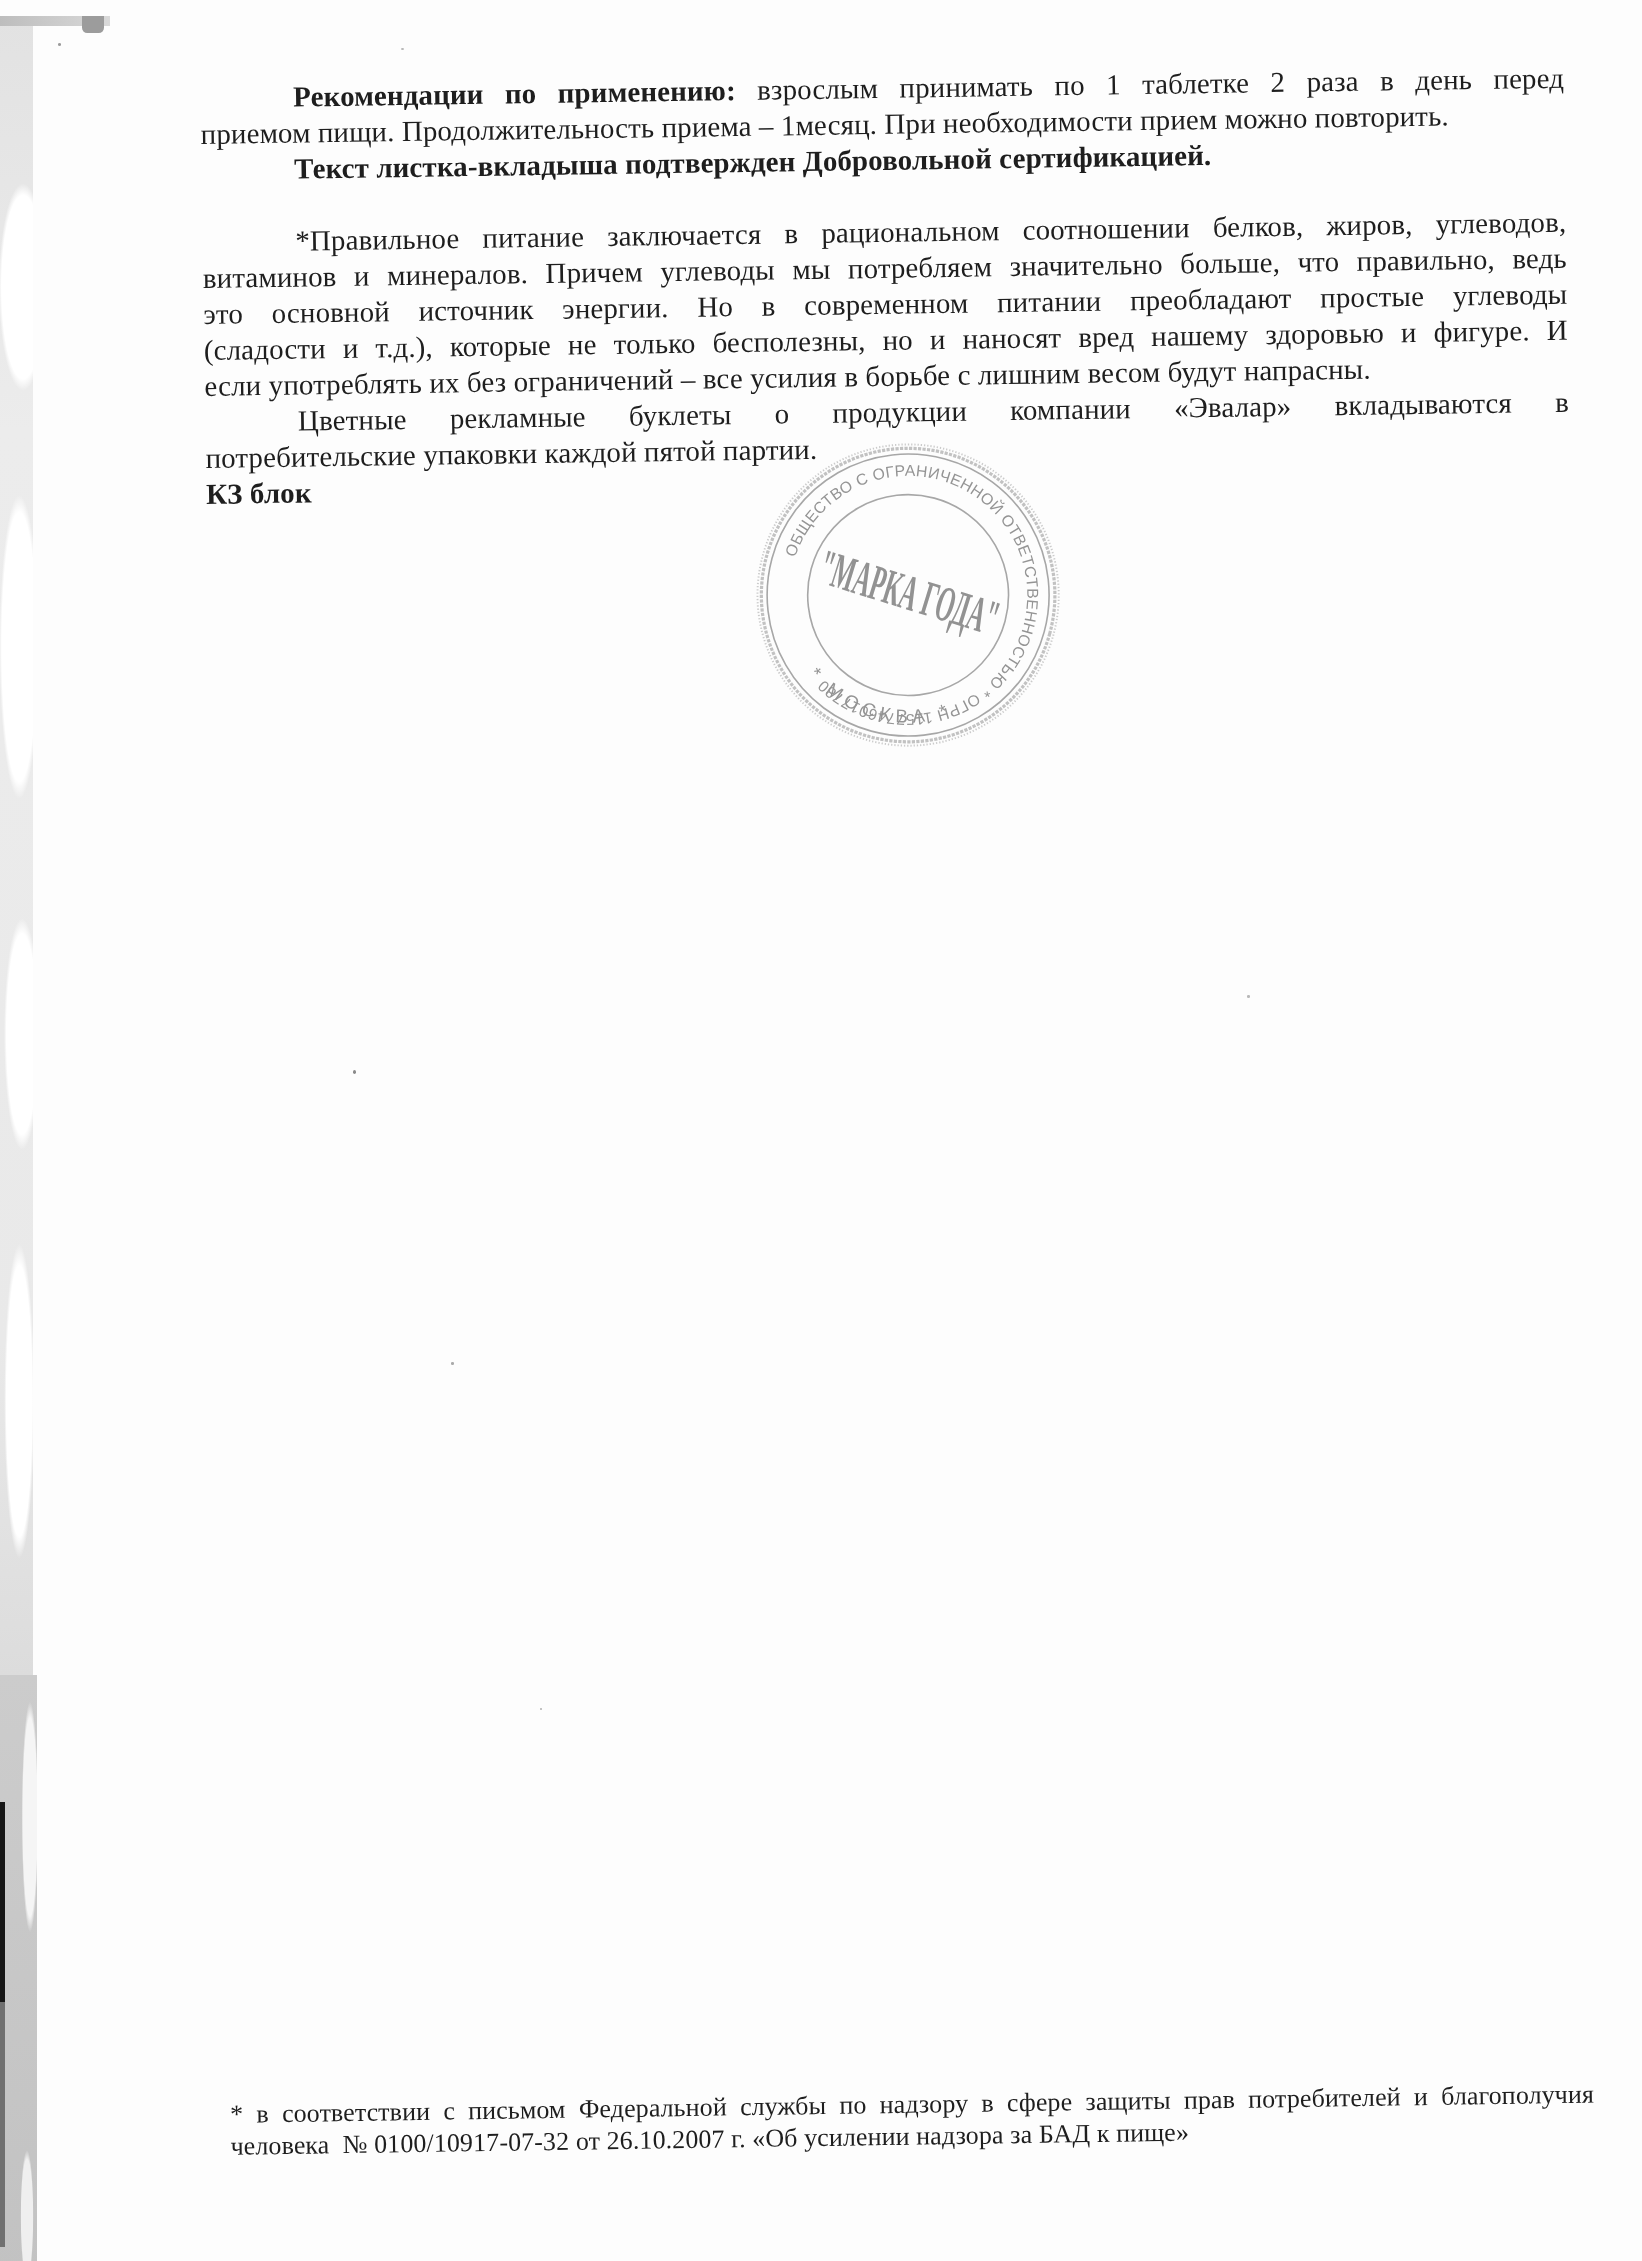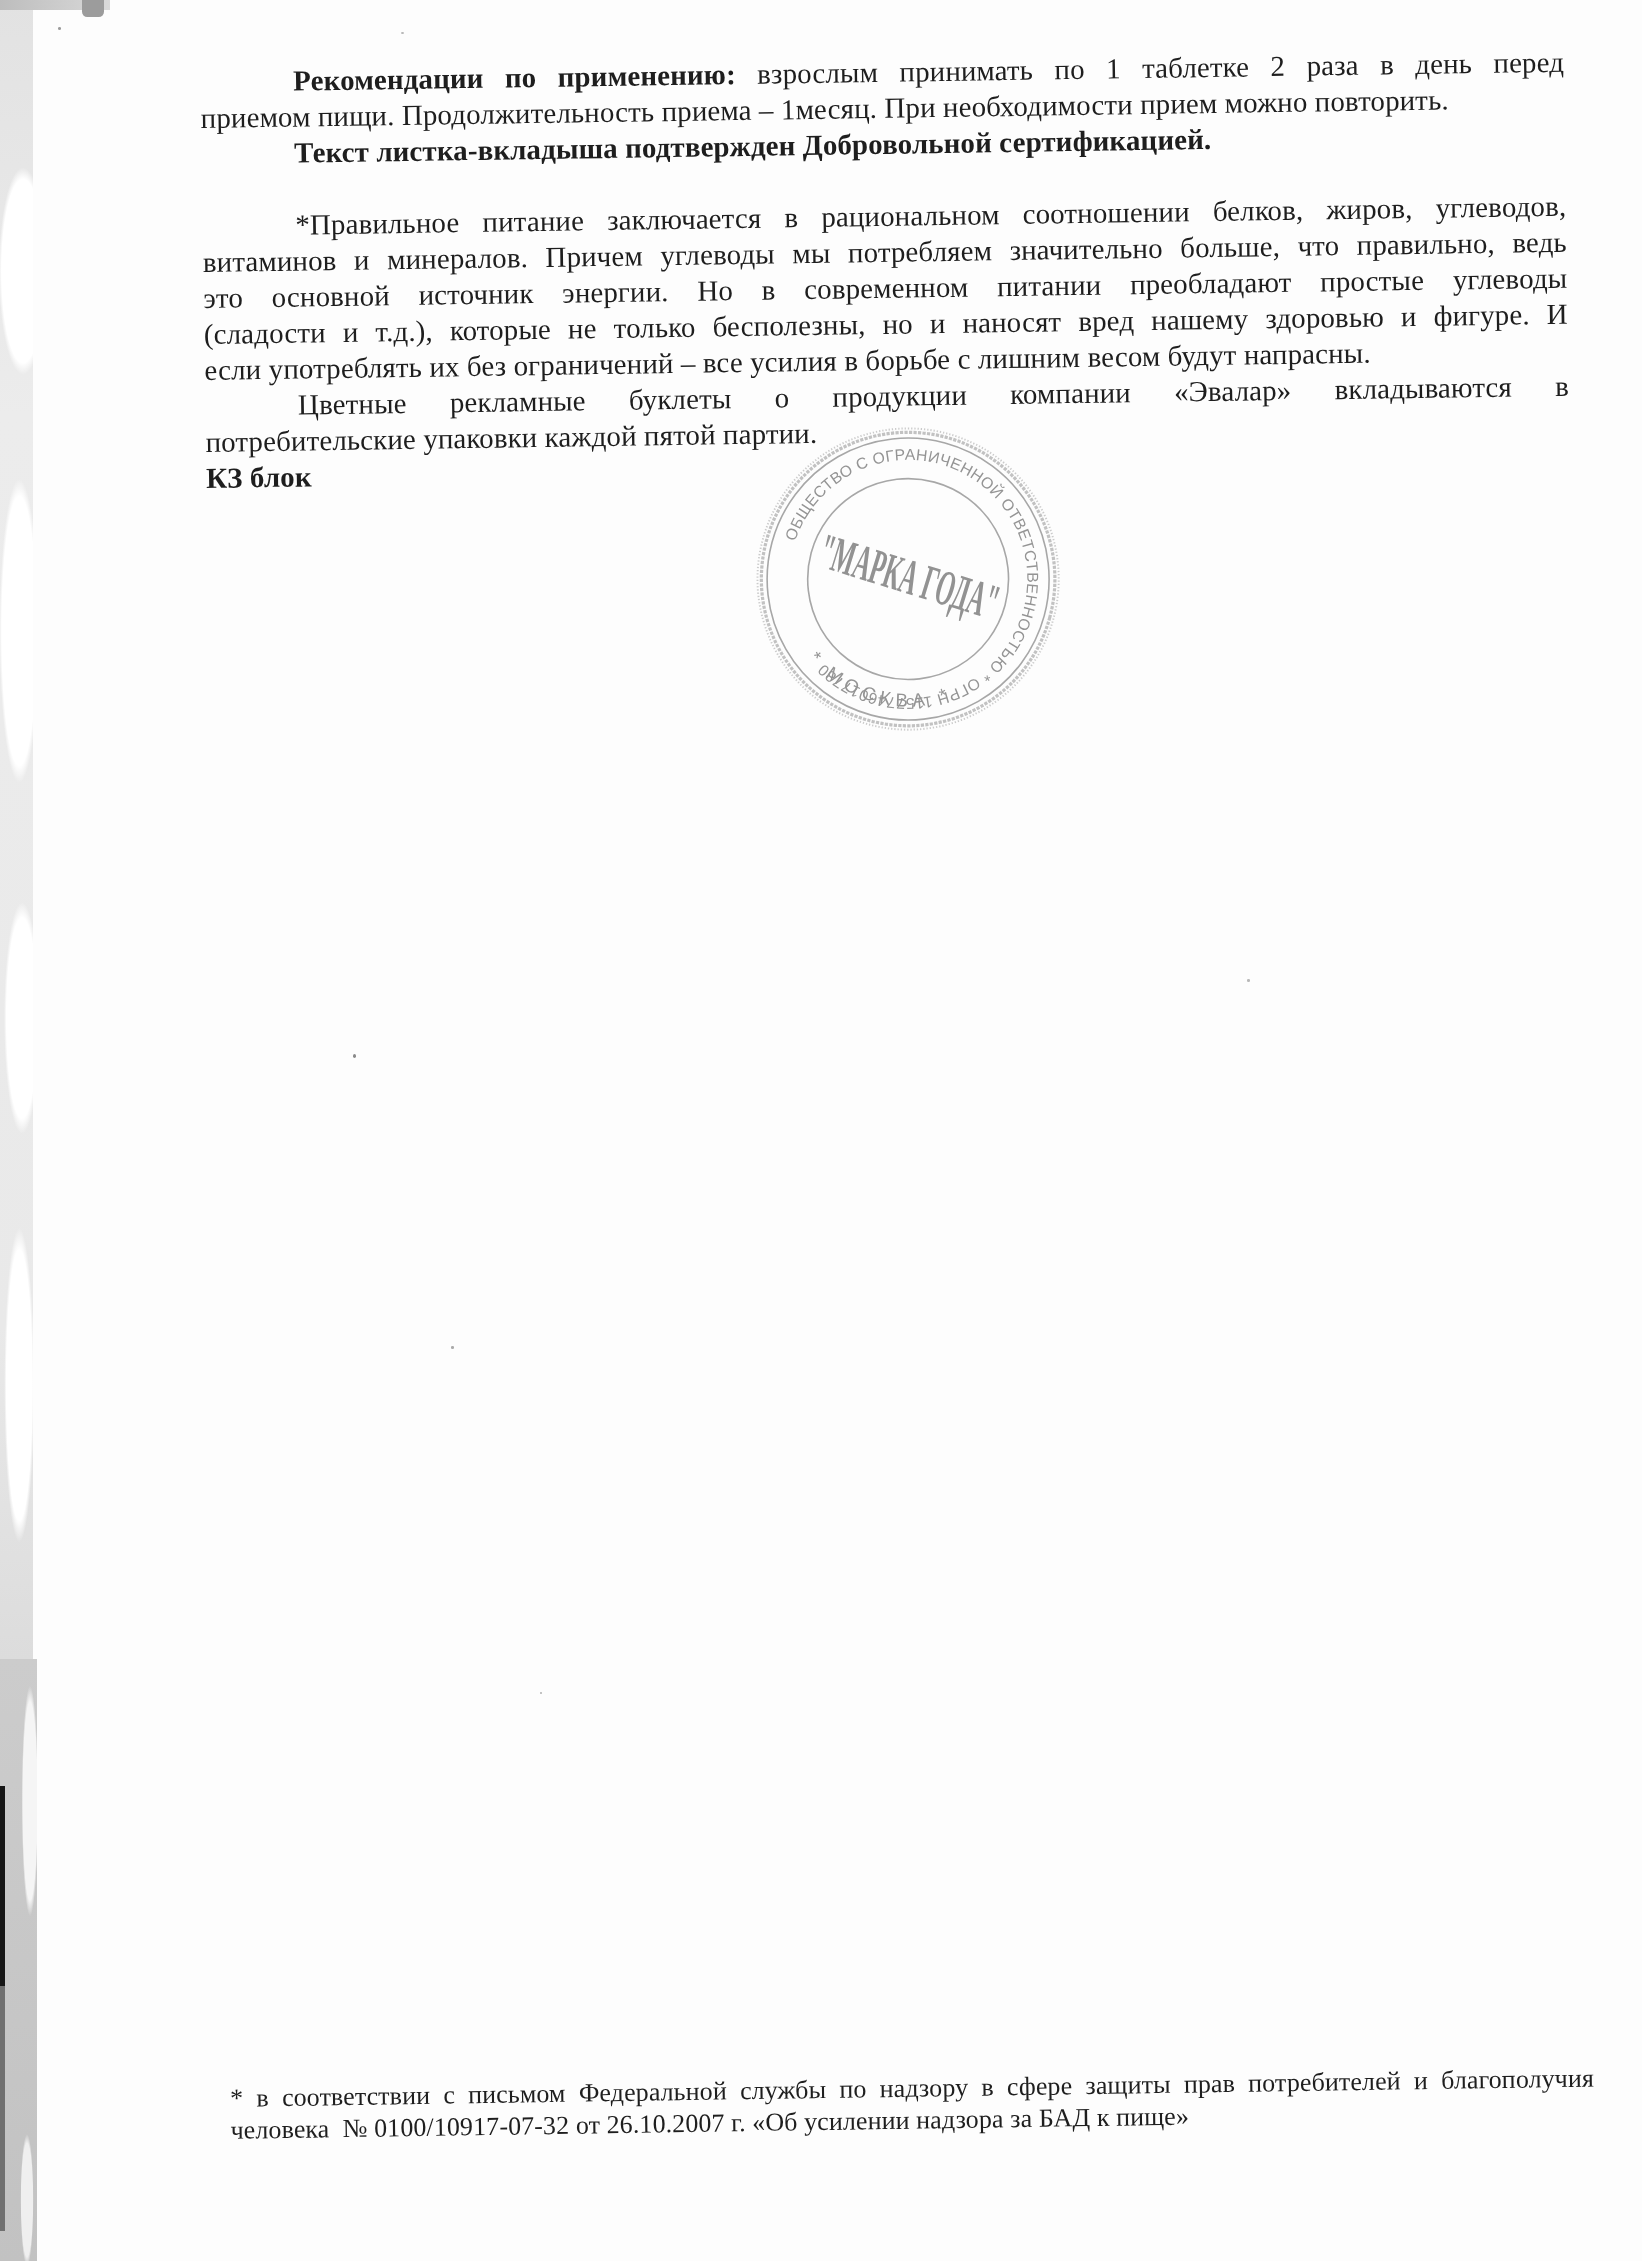--- a/index.html
+++ b/index.html
@@ -4,21 +4,21 @@
 <style>
   html,body{margin:0;padding:0;}
   body{
     width:1643px;height:2261px;
     background:#fdfdfd;
     font-family:"Liberation Serif","DejaVu Serif",serif;
     color:#1e1e1e;
     position:relative;
     overflow:hidden;
   }
-  .page{position:absolute;inset:0;}
+  .page{position:absolute;inset:0;margin-top:16px;}
 
   
   .scan-strip-top{
     position:absolute;left:0;top:0;width:33px;height:1659px;
     background:
       radial-gradient(ellipse 39px 167px at 23px 271px,#ffffff 55%,rgba(255,255,255,0) 62%),
       radial-gradient(ellipse 32px 245px at 19.3px 631px,#ffffff 55%,rgba(255,255,255,0) 62%),
       radial-gradient(ellipse 30px 193px at 22px 1018px,#ffffff 52%,rgba(255,255,255,0) 60%),
       radial-gradient(ellipse 26px 271px at 19.3px 1385px,#ffffff 50%,rgba(255,255,255,0) 58%),
       linear-gradient(180deg,#e2e2e2 0%,#ececec 25%,#e9e9e9 80%,#dcdcdc 100%);

